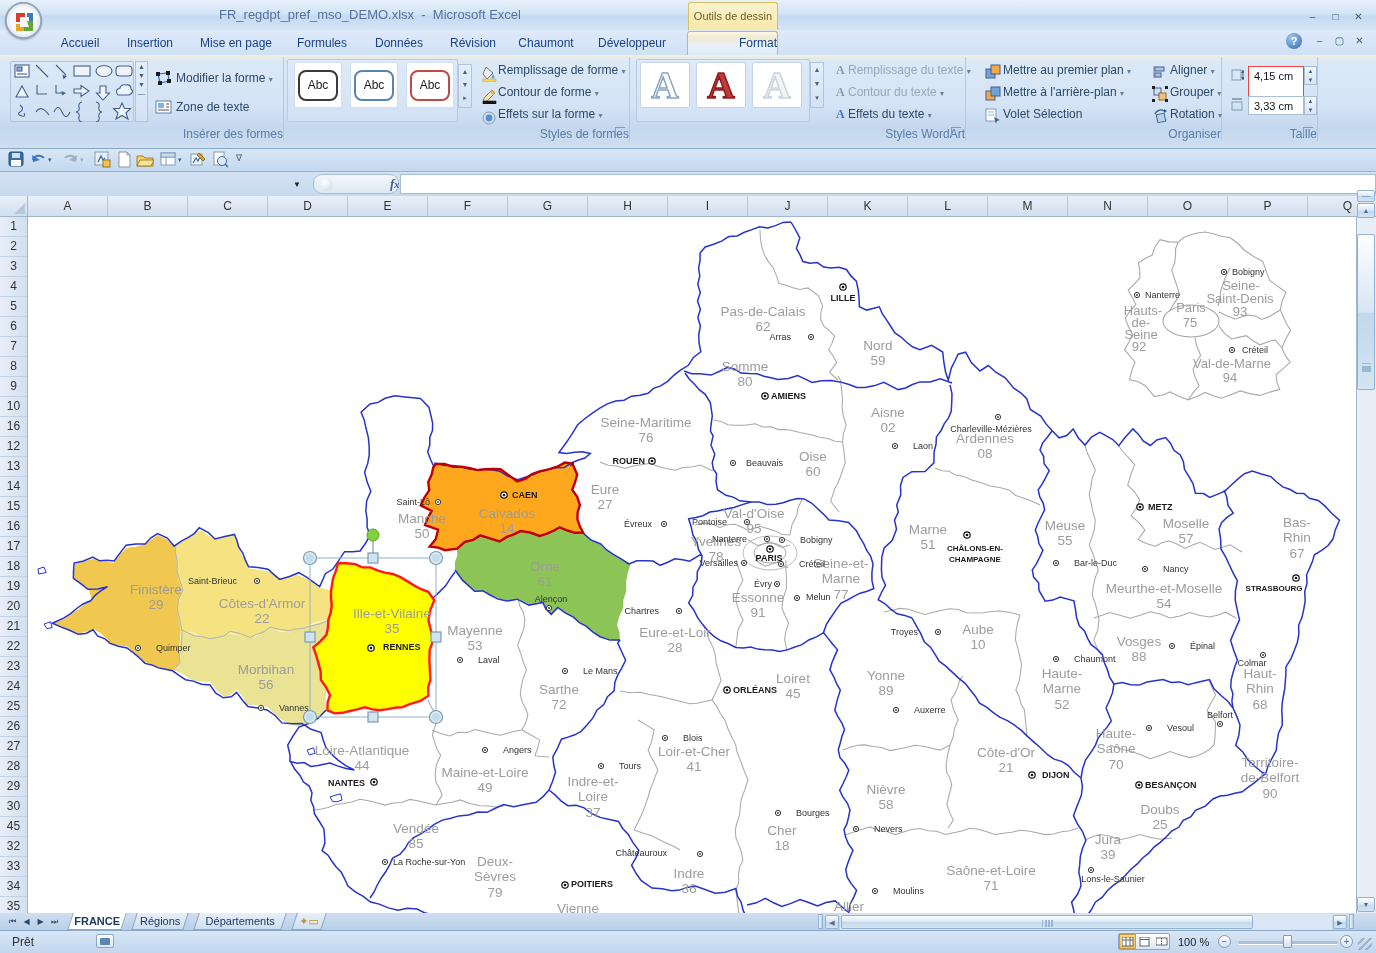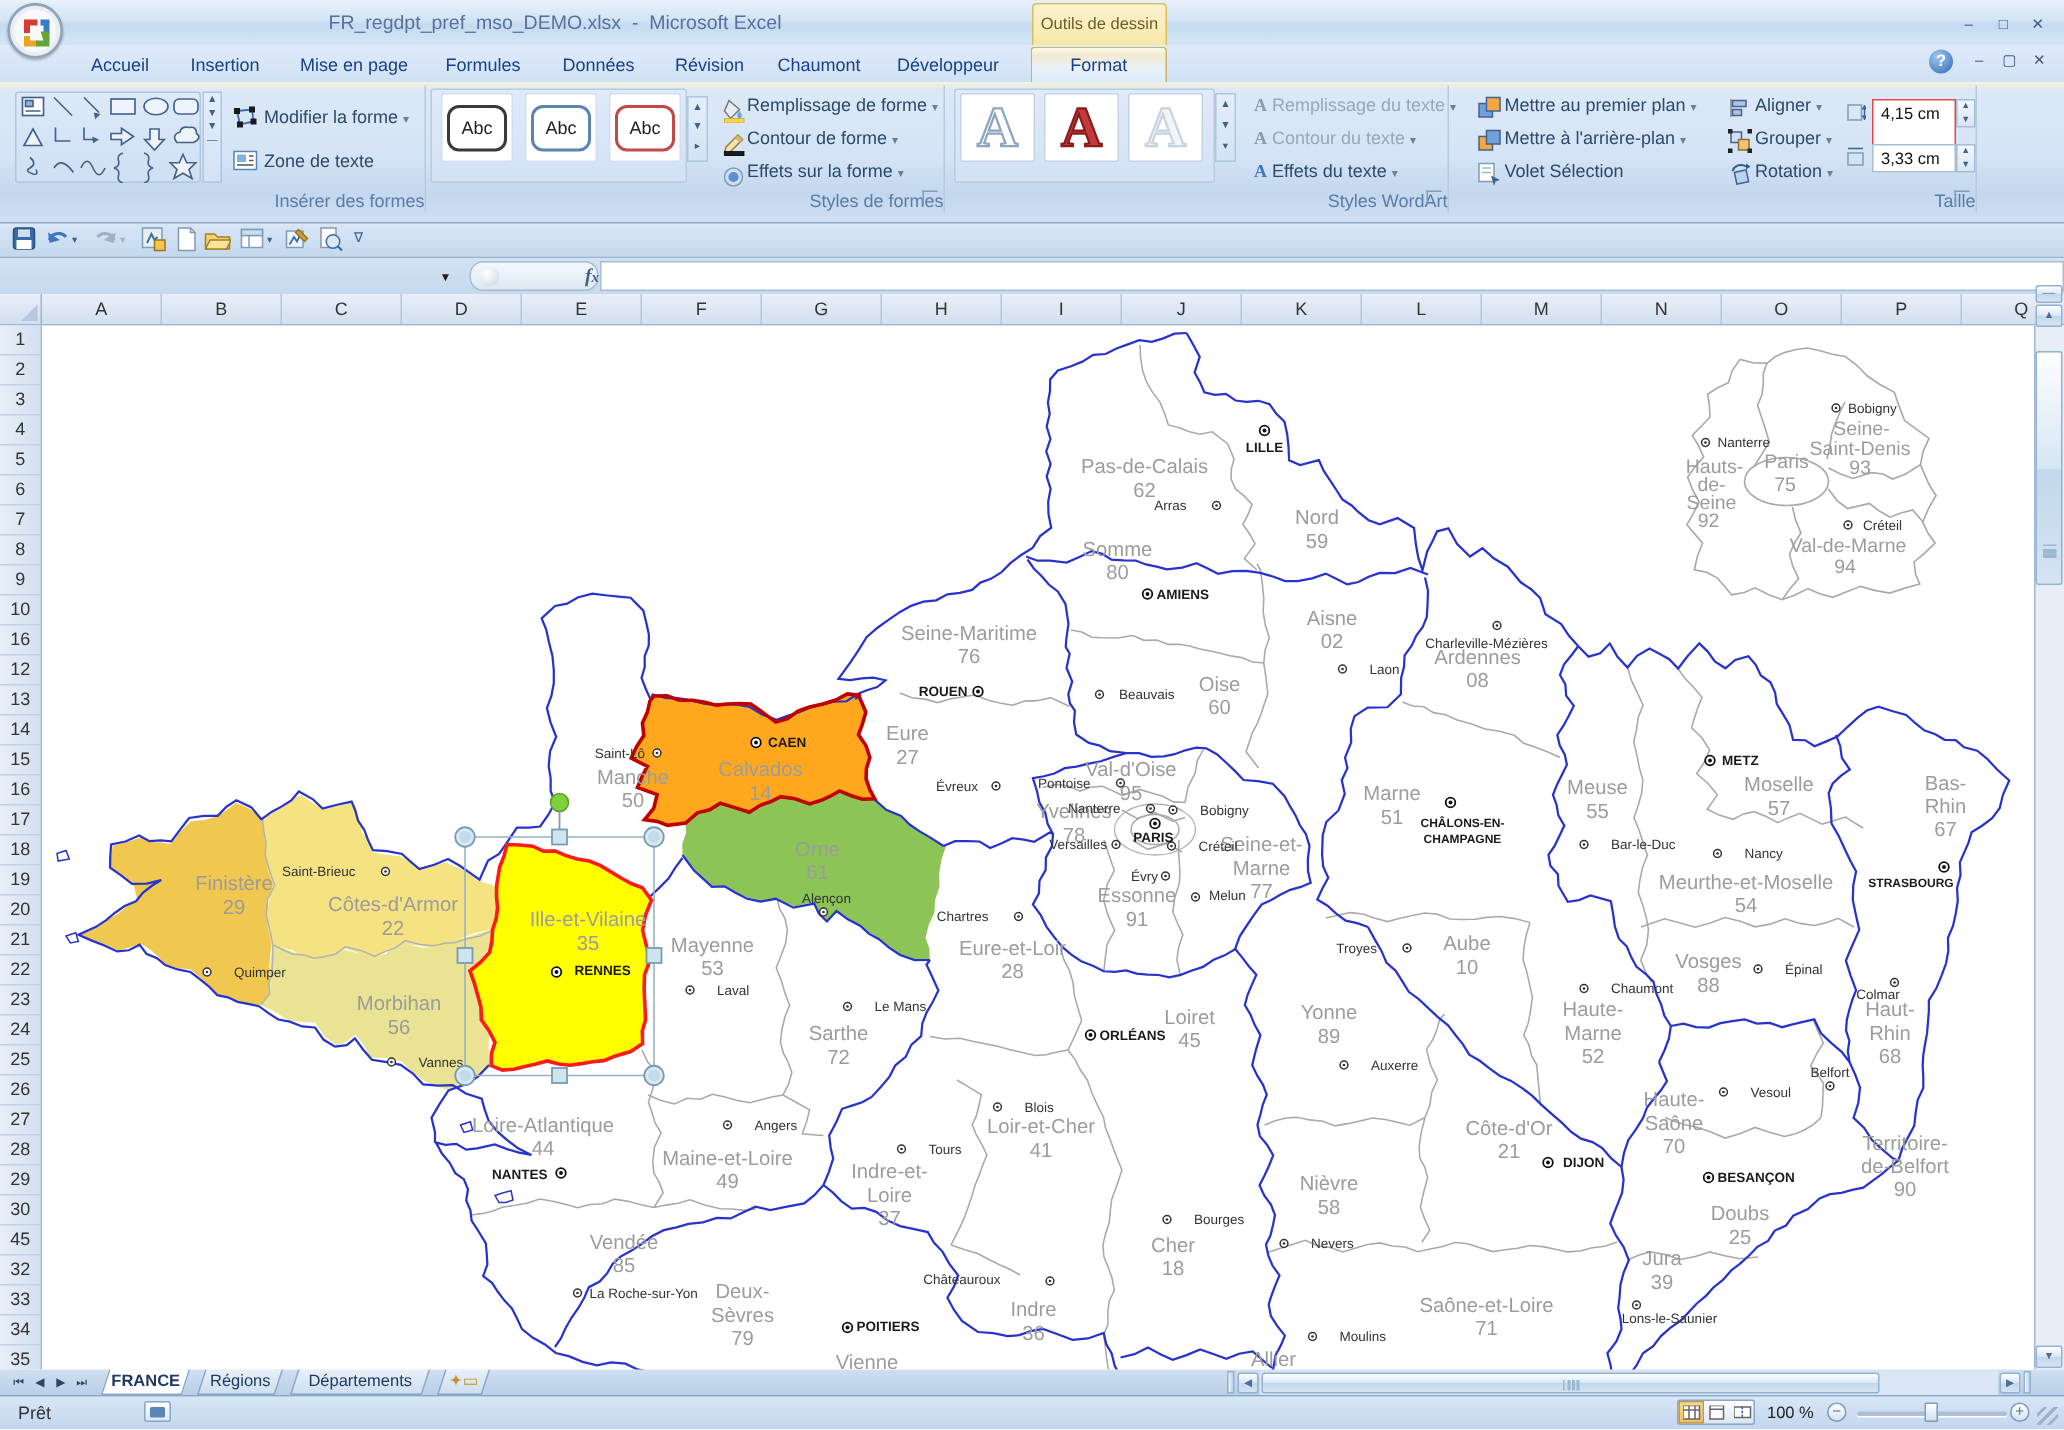--- a/index.html
+++ b/index.html
@@ -3,21 +3,21 @@
 
 *{margin:0;padding:0;box-sizing:border-box}
 html,body{width:1376px;height:953px;overflow:hidden;font-family:"Liberation Sans",sans-serif}
 #page{position:relative;width:1376px;height:953px;background:#fff}
 .abs{position:absolute}
 #title{left:0;top:0;width:1376px;height:30px;background:linear-gradient(#e8f1fb,#d3e4f6 45%,#c5daf1 55%,#d5e5f5);}
 #titletext{left:219px;top:7px;font-size:13px;color:#56719b}
 #orb{left:5px;top:2px;width:37px;height:37px;border-radius:50%;background:radial-gradient(circle at 30% 25%,#ffffff,#dfe8f2 40%,#9fb4cc 75%,#7c93ad);border:1px solid #8295ab;box-shadow:0 1px 2px rgba(0,0,0,.3)}
 #tabrow{left:0;top:30px;width:1376px;height:25px;background:linear-gradient(#dfeafa,#d0e1f5)}
 .rtab{position:absolute;top:33px;height:22px;font-size:12px;color:#15428b;text-align:center;line-height:21px}
-#fmttab{left:687px;top:31px;width:91px;height:24px;background:linear-gradient(#fdf9e8,#f3ead0 20%,#e8f0f8 60%,#dcebfb);border:1px solid #c9b66b;border-bottom:none;border-radius:3px 3px 0 0;color:#15428b;font-size:12px;text-align:center;line-height:23px}
+#fmttab{left:687px;top:31px;width:91px;height:24px;background:linear-gradient(#fdf9e8,#f3ead0 20%,#e8f0f8 60%,#dcebfb);border:1px solid #c9b66b;border-bottom:none;border-radius:3px 3px 0 0;color:#15428b;font-size:12px;text-align:right;line-height:23px}
 #ctxhdr{left:688px;top:2px;width:90px;height:28px;background:linear-gradient(#fcf3cf,#f7e8a8);border:1px solid #d8c05e;border-bottom:none;border-radius:3px 3px 0 0;font-size:11px;color:#6a5e27;text-align:center;line-height:26px}
 #ribbon{left:0;top:55px;width:1376px;height:93px;background:linear-gradient(#f5f0d8,#dbe8f7 6%,#d4e3f5 55%,#c3d7ee 80%,#cfdff2)}
 .grp{position:absolute;top:57px;height:84px;border-right:1px solid #b5c9e2;}
 .grplabel{position:absolute;top:70px;width:100%;text-align:right;font-size:12px;color:#5a7ca6}
 .launch{position:absolute;top:70px;right:4px;width:10px;height:10px;border-left:1px solid #7f9dbd;border-top:1px solid #7f9dbd;color:#7f9dbd;font-size:8px}
 .btntext{position:absolute;font-size:12px;color:#333;white-space:nowrap}
 .btntext.nav{color:#2b4a6b}
 .gray{color:#9aa7b8}
 .arrowdn{font-size:8px;color:#6b7f97}
 #qat{left:0;top:148px;width:1376px;height:24px;background:linear-gradient(#d9e7f6,#c3d8ee);border-top:1px solid #8ca8c9;border-bottom:1px solid #98b3d2}
@@ -156,20 +156,23 @@
     <div class="abs" style="left:640px;top:62px;width:50px;height:46px;background:#fff;border:1px solid #c4d4e6;border-radius:2px"></div>
     <div class="abs" style="left:640px;top:64px;width:50px;height:44px;font-family:'Liberation Serif',serif;font-size:38px;font-weight:bold;color:#ffffff;-webkit-text-stroke:1.5px #8ca6c0;text-align:center;line-height:42px">A</div>
     <div class="abs" style="left:696px;top:62px;width:50px;height:46px;background:#fff;border:1px solid #c4d4e6;border-radius:2px"></div>
     <div class="abs" style="left:696px;top:64px;width:50px;height:44px;font-family:'Liberation Serif',serif;font-size:38px;font-weight:bold;color:#c23b3b;-webkit-text-stroke:1.5px #8b1a1a;text-align:center;line-height:42px">A</div>
     <div class="abs" style="left:752px;top:62px;width:50px;height:46px;background:#fff;border:1px solid #c4d4e6;border-radius:2px"></div>
     <div class="abs" style="left:752px;top:64px;width:50px;height:44px;font-family:'Liberation Serif',serif;font-size:38px;font-weight:bold;color:#f2f5f8;-webkit-text-stroke:1.5px #c9d4de;text-align:center;line-height:42px">A</div>
     <div class="abs" style="left:810px;top:62px;width:14px;height:46px;background:linear-gradient(#e4eefa,#d3e2f4);border:1px solid #aec6e0;font-size:7px;color:#44618c;text-align:center;line-height:14px">▲<br>▼<br>▾</div>
 <div class="btntext gray" style="left:836px;top:63px"><b style="font-family:Liberation Serif,serif;color:#8c99ab">A</b> Remplissage du texte <span class="arrowdn">▾</span></div>
 <div class="btntext gray" style="left:836px;top:85px"><b style="font-family:Liberation Serif,serif;color:#8c99ab">A</b> Contour du texte <span class="arrowdn">▾</span></div>
 <div class="btntext nav" style="left:836px;top:107px"><b style="font-family:Liberation Serif,serif;color:#3b76c4">A</b> Effets du texte <span class="arrowdn">▾</span></div>
+<div class="grp" style="left:967px;width:255px">
+      <div class="grplabel">Organiser</div>
+    </div>
 <svg class="abs" style="left:985px;top:64px" width="16" height="16">
       <rect x="1" y="5" width="9" height="9" fill="#6fa3d8" stroke="#44618c"></rect>
       <rect x="6" y="1" width="9" height="9" fill="#f4a742" stroke="#44618c"></rect>
     </svg>
 <div class="btntext nav" style="left:1003px;top:63px">Mettre au premier plan <span class="arrowdn">▾</span></div>
 <svg class="abs" style="left:985px;top:86px" width="16" height="16">
       <rect x="1" y="5" width="9" height="9" fill="#f4a742" stroke="#44618c"></rect>
       <rect x="6" y="1" width="9" height="9" fill="#6fa3d8" stroke="#44618c"></rect>
     </svg>
 <div class="btntext nav" style="left:1003px;top:85px">Mettre à l'arrière-plan <span class="arrowdn">▾</span></div>

